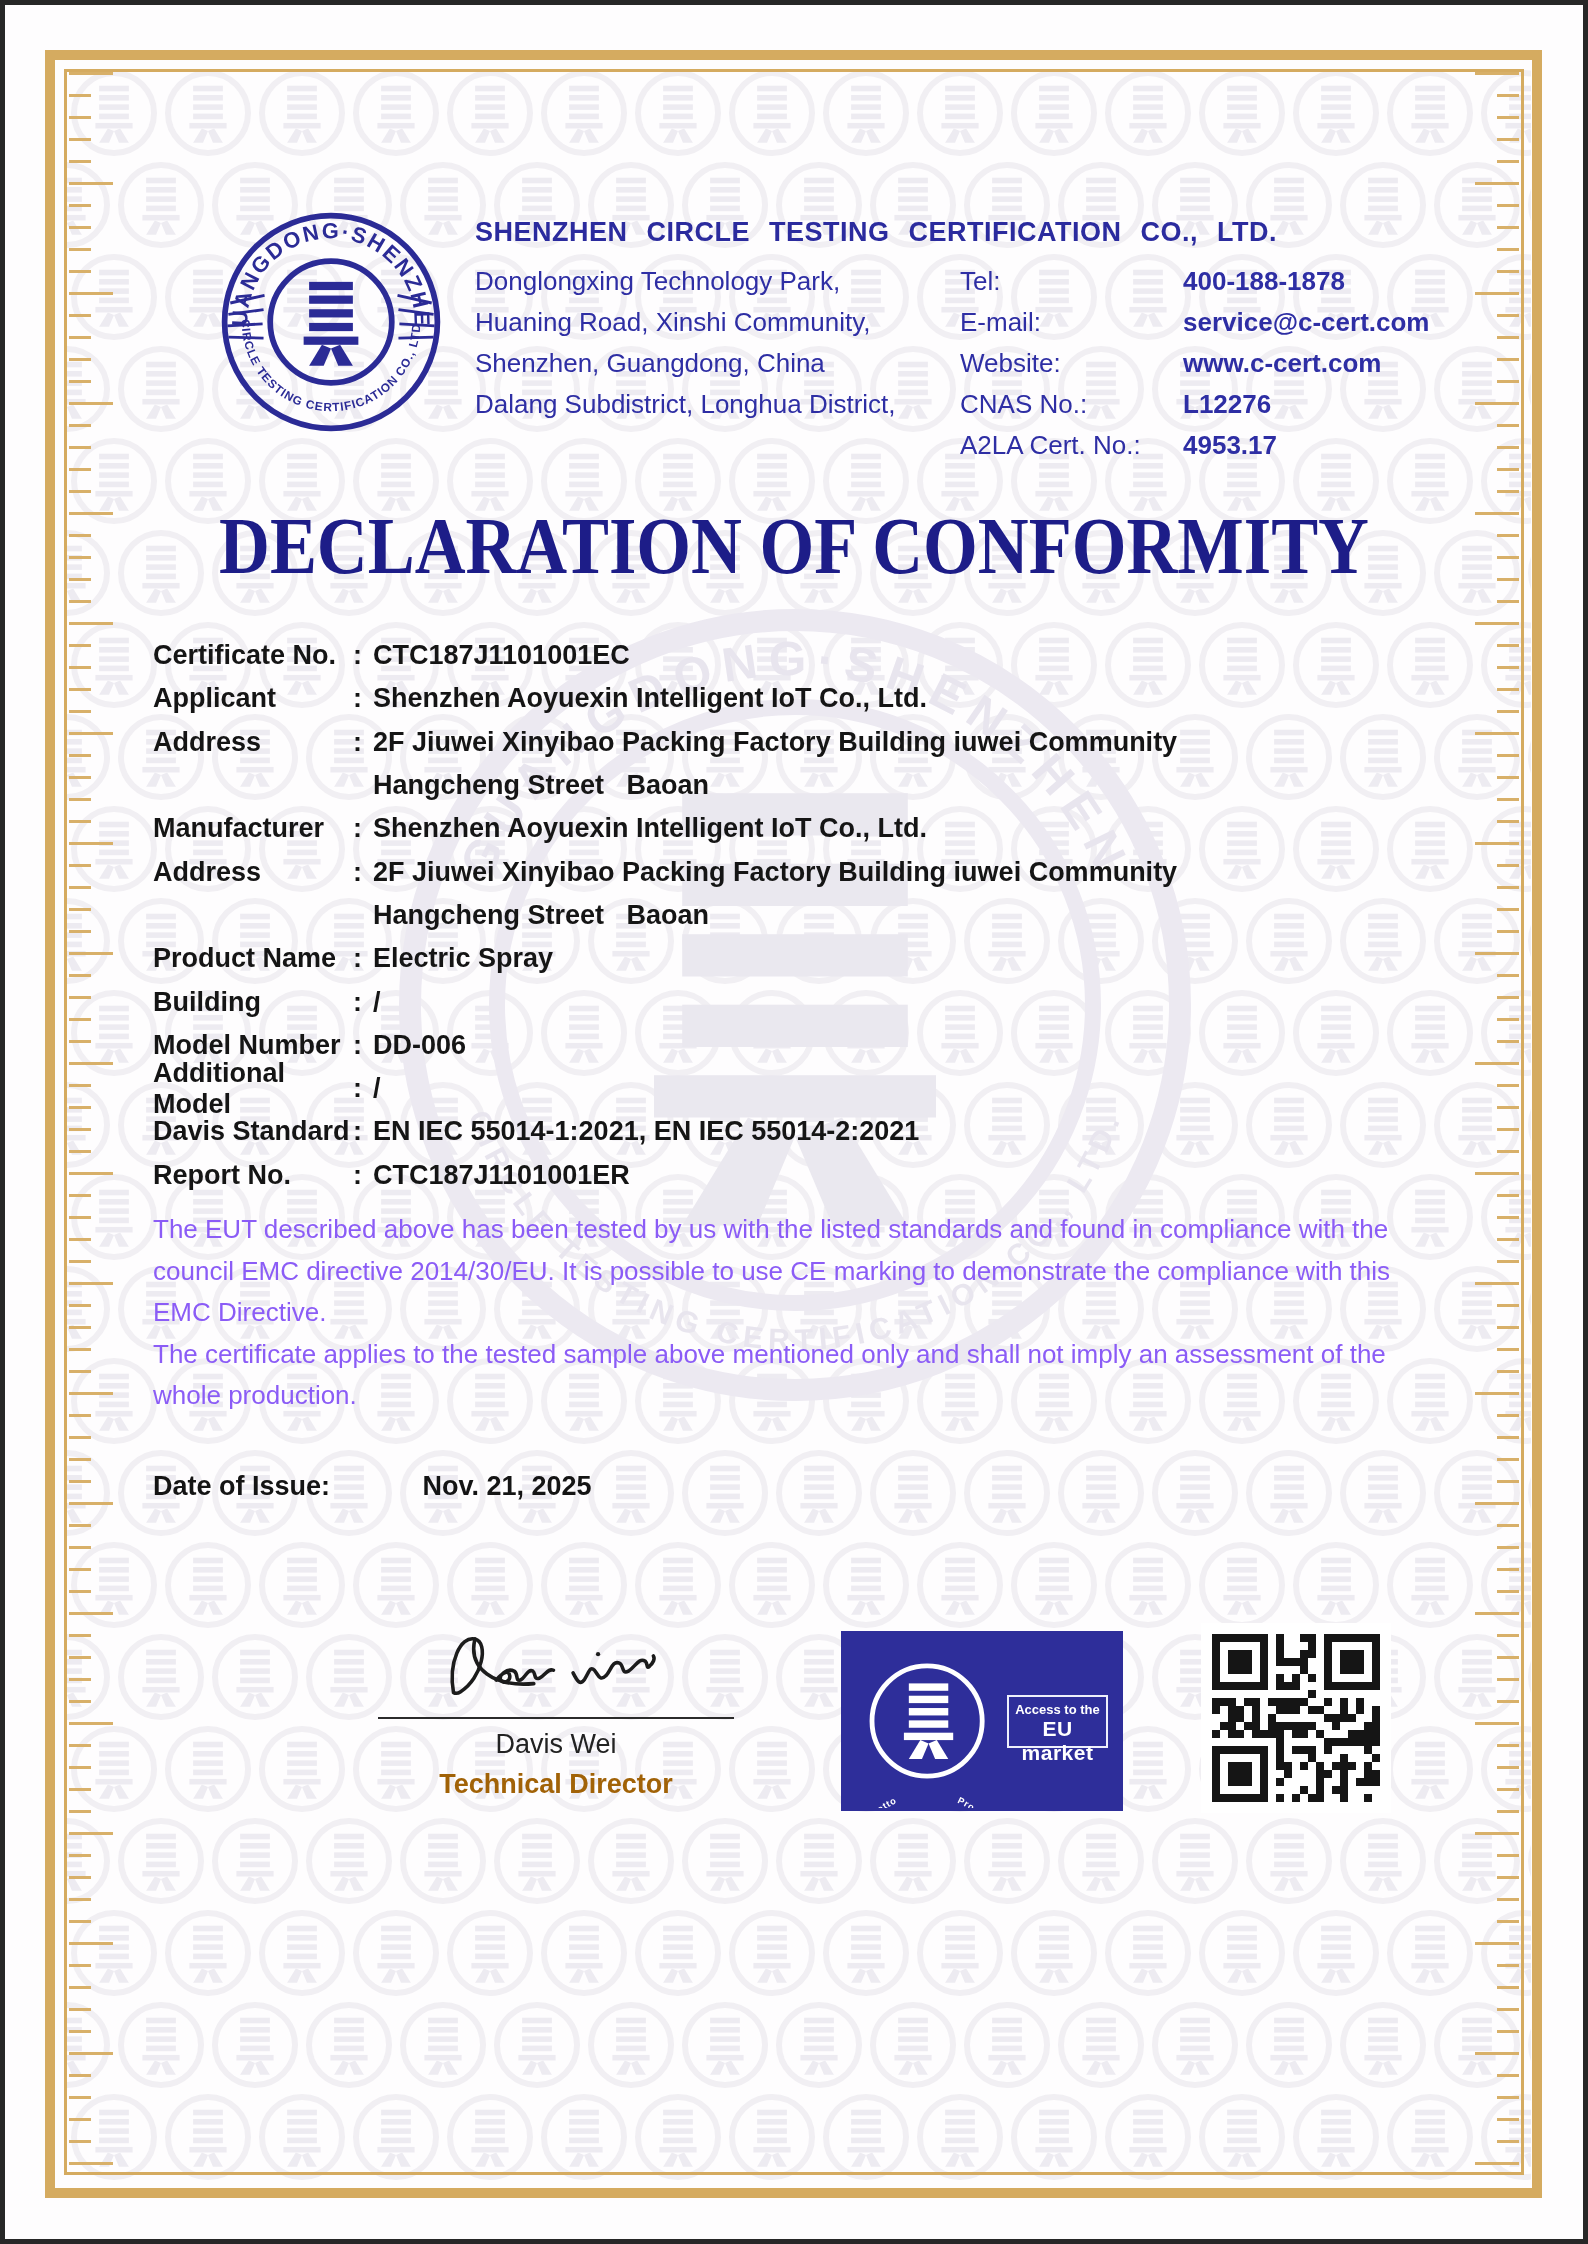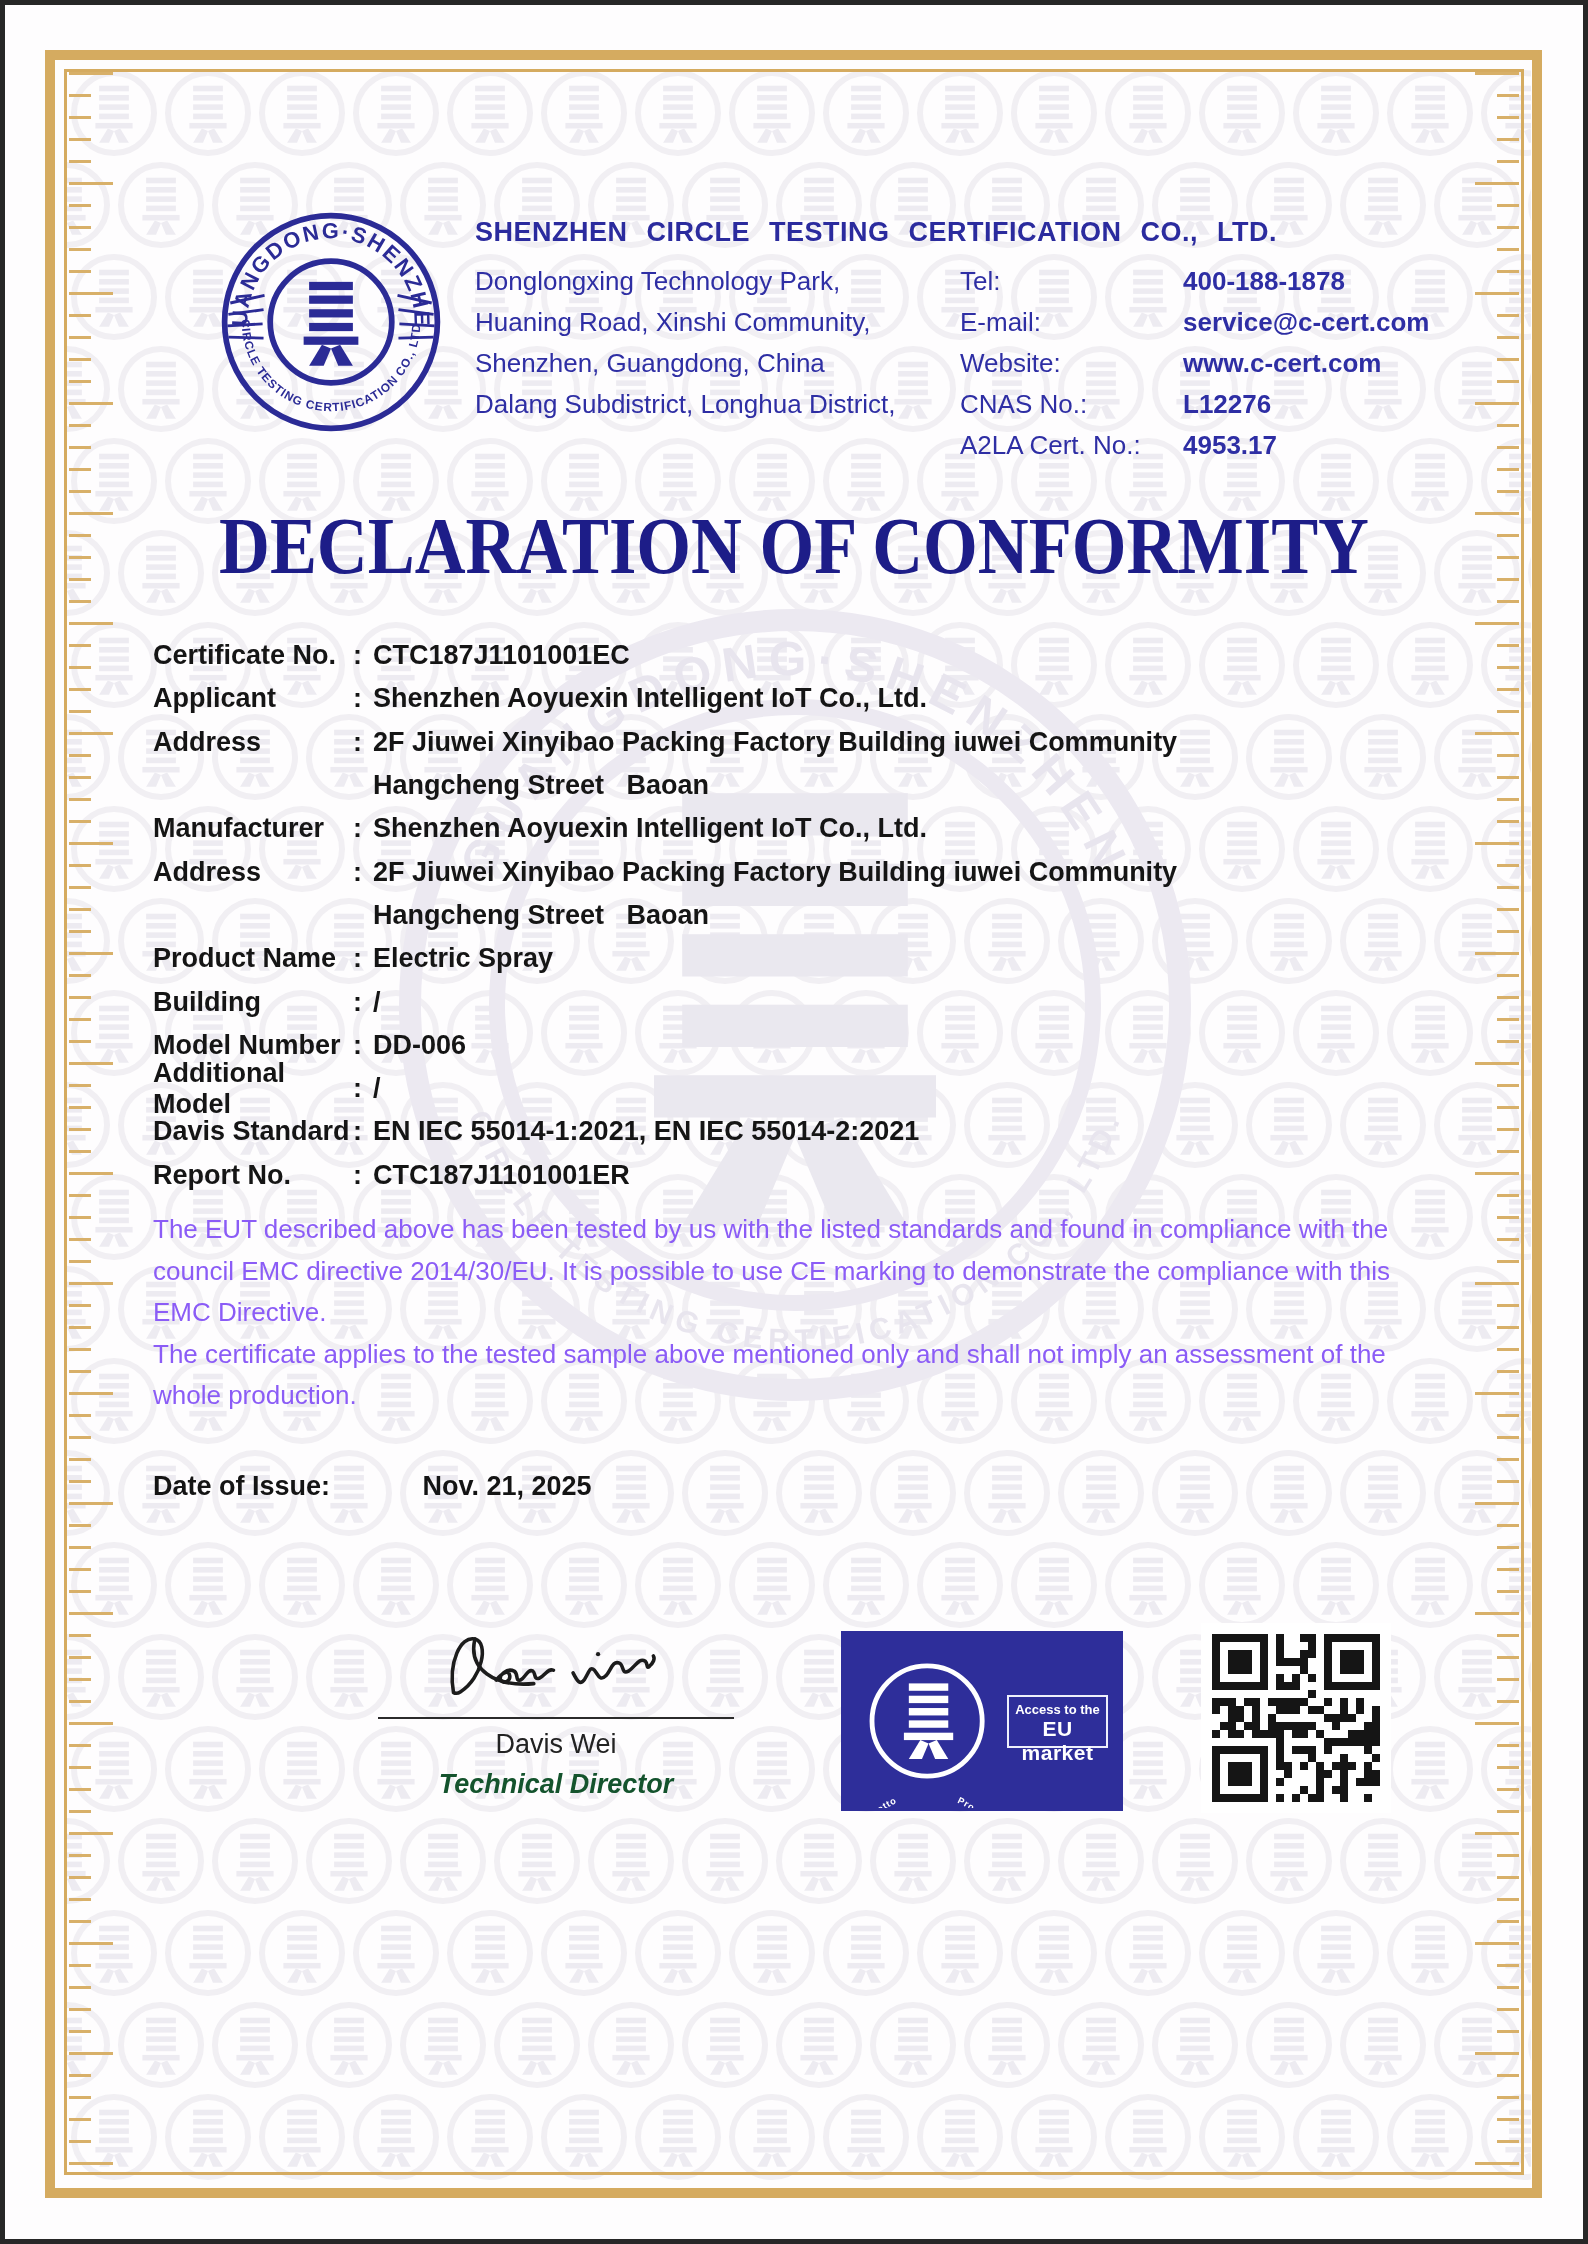--- a/index.html
+++ b/index.html
@@ -61,21 +61,21 @@
   
   .issue{position:absolute;left:148px;top:1466px;font-size:27px;font-weight:bold;color:#141414;}
   .issue .ilabel{display:inline-block;width:262px;}
 
   
   .sig-svg{position:absolute;left:436px;top:1620px;width:232px;height:78px;}
   .sig-line{position:absolute;left:373px;top:1712px;width:356px;height:2px;background:#2b2b2b;}
   .sig-name{position:absolute;left:373px;top:1724px;width:356px;text-align:center;
             font-size:27px;color:#222;}
   .sig-role{position:absolute;left:373px;top:1764px;width:356px;text-align:center;
-            font-size:27px;font-weight:bold;font-style:italic;color:#14532d;}
+            font-size:27px;font-weight:bold;color:#a16207;}
 
   
   .badge{position:absolute;left:836px;top:1626px;width:282px;height:180px;background:#2e2e9a;}
   .badge svg{position:absolute;left:2px;top:3px;width:174px;height:174px;}
   .badge-box{position:absolute;left:166px;top:64px;width:101px;height:53px;
              border:2px solid #eef0fb;color:#fff;text-align:center;box-sizing:border-box;}
   .badge-access{font-size:13px;font-weight:bold;margin-top:5px;}
   .badge-market{font-size:21px;font-weight:bold;letter-spacing:.5px;}
 
   

